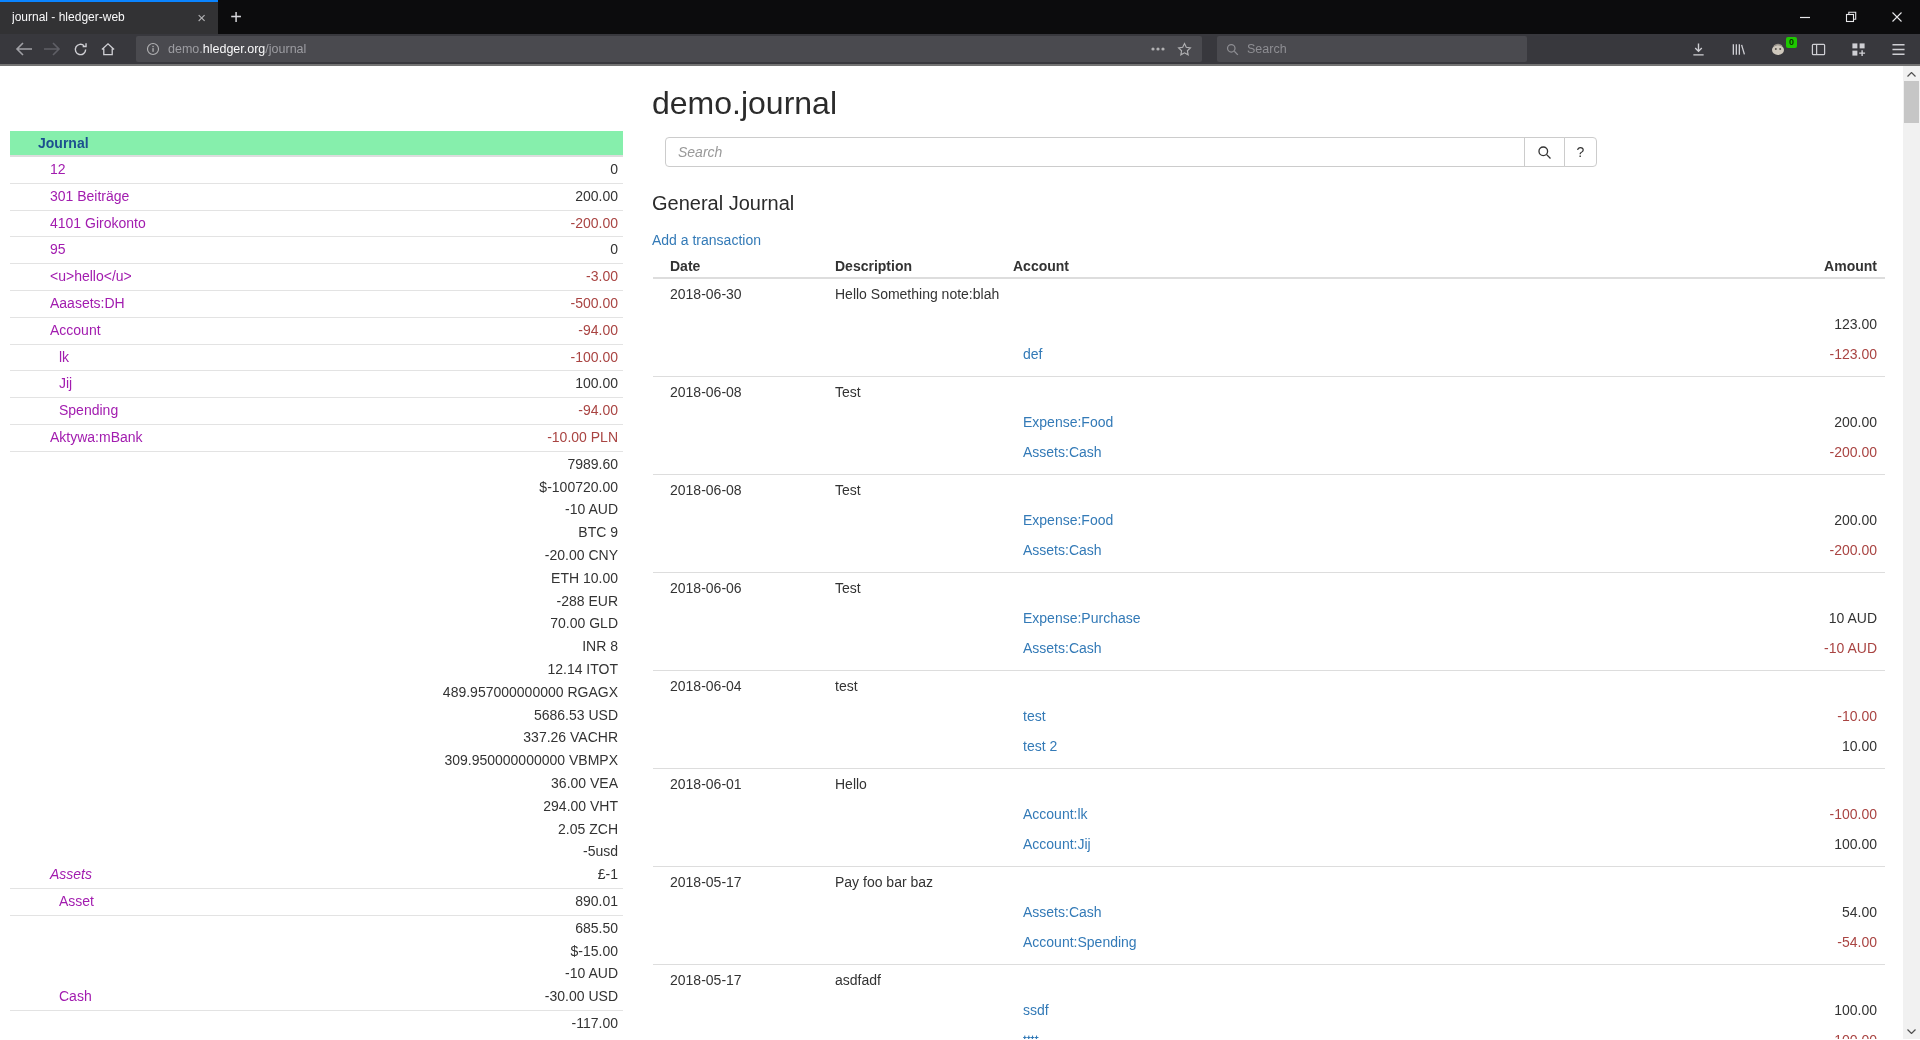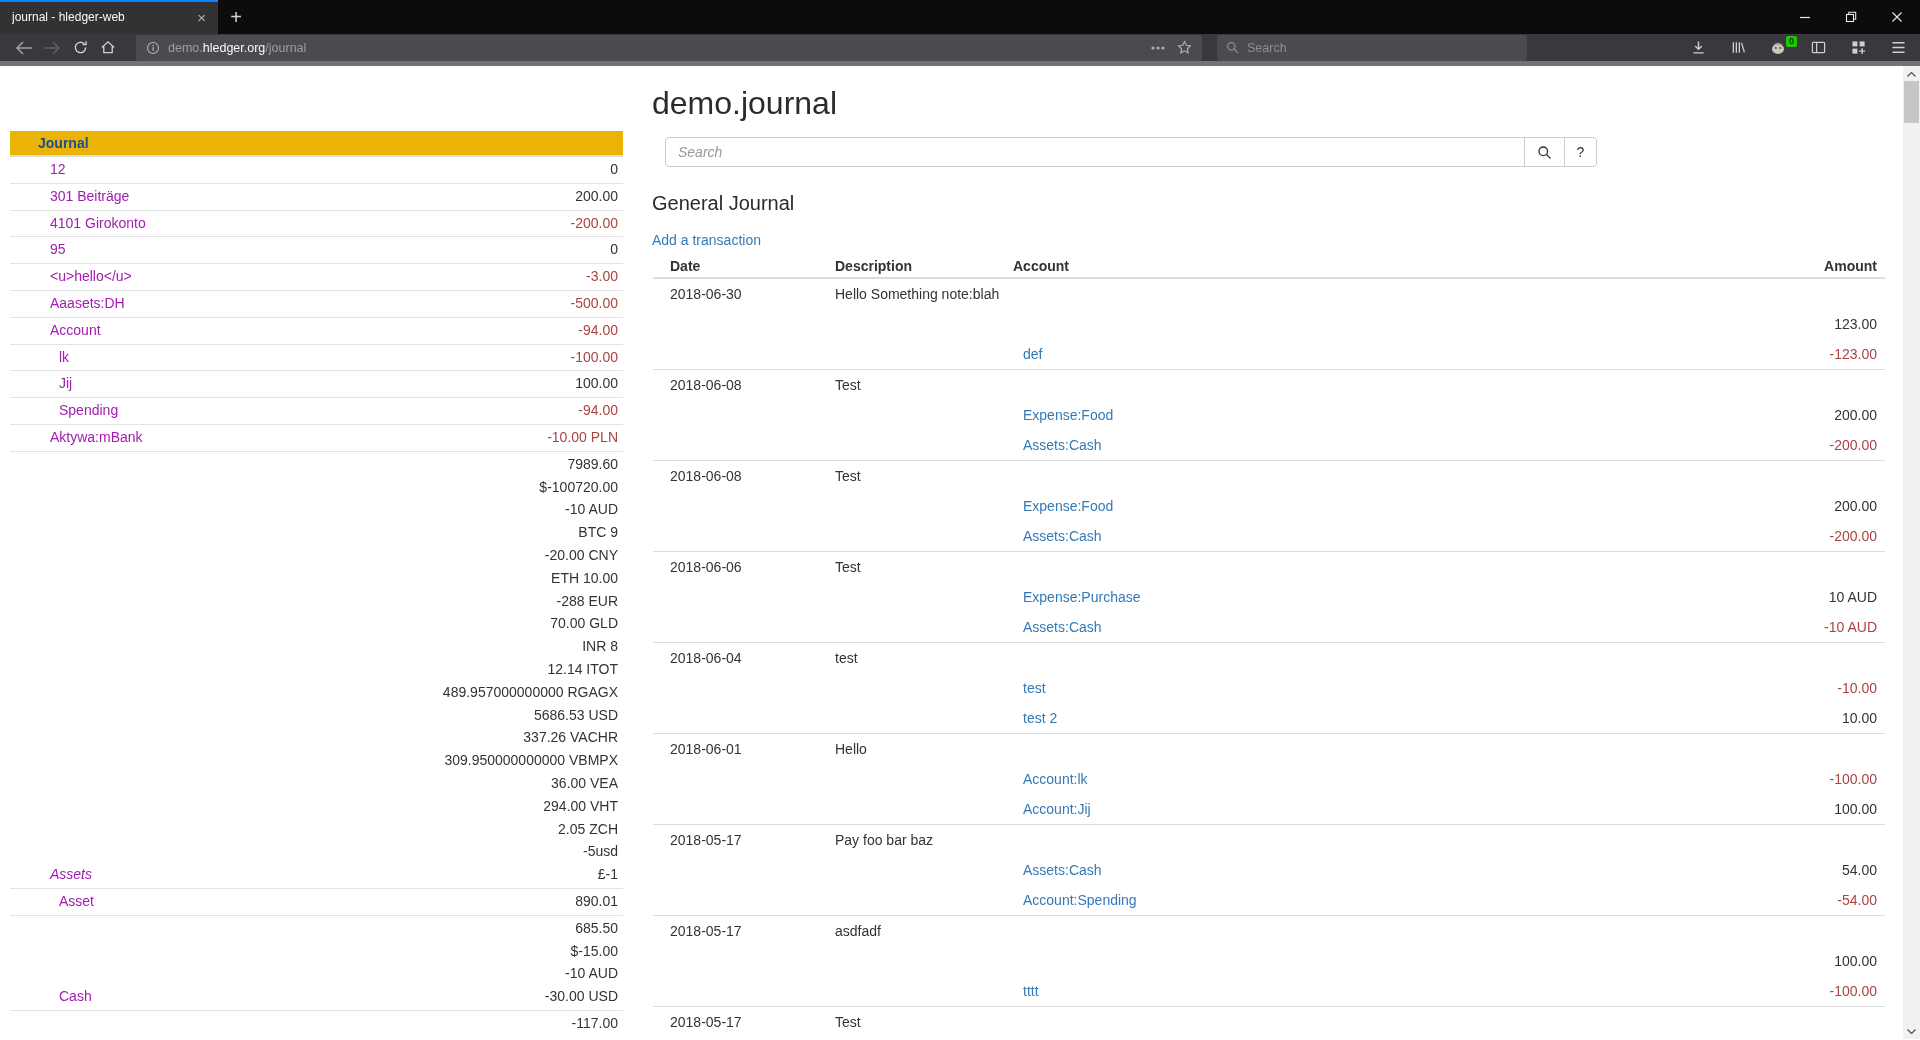--- a/index.html
+++ b/index.html
@@ -18,21 +18,21 @@
   .tab{width:218px;background:#323234;position:relative;display:flex;align-items:center;
        padding:0 10px 0 12px;font-size:12px;color:#f9f9fa;cursor:default;}
   .tab::before{content:"";position:absolute;top:0;left:0;right:0;height:2px;background:var(--tab-accent);}
   .tab-title{flex:1;white-space:nowrap;overflow:hidden;}
   .tab-close{color:#b1b1b3;font-size:15px;line-height:15px;padding:0 2px;}
   .newtab{width:36px;display:flex;align-items:center;justify-content:center;color:#d7d7db;font-size:20px;}
   .win-controls{margin-left:auto;display:flex;align-items:stretch;}
   .win-btn{width:46px;display:flex;align-items:center;justify-content:center;color:#e8e8ea;}
 
   .navbar{height:32px;background:#38383d;display:flex;align-items:center;padding:0 8px 0 10px;
-          border-bottom:5px solid #737373;}
+          border-bottom:2px solid #737373;}
   .nav-icon{width:28px;display:flex;align-items:center;justify-content:center;flex:none;}
   .ic-back{color:#a0a0a5;}
   .ic-fwd{color:#5f5f66;}
   .ic-lit{color:#cfcfd4;}
   .urlbar{margin-left:14px;width:1066px;height:26px;background:#4a4a4f;border-radius:2px;
           display:flex;align-items:center;padding:0 10px;font-size:12.5px;color:#9d9da2;flex:none;}
   .url-info{color:#b1b1b3;margin-right:8px;}
   .url-domain{color:#f9f9fa;}
   .urlbar .spacer{flex:1;}
   .url-action{color:#b1b1b3;margin-left:12px;}
@@ -42,21 +42,21 @@
   .nav-right{margin-left:auto;display:flex;align-items:center;}
   .nav-right .nav-icon{margin-left:12px;color:#cfcfd4;position:relative;}
   .ext-badge{position:absolute;top:-4px;right:-5px;background:#1ec800;color:#053000;
              font-size:9px;font-weight:bold;line-height:11px;padding:0 3px;border-radius:2px;}
 
   
   .content{position:relative;height:973px;background:#fff;display:flex;overflow:hidden;}
 
   .sidebar{width:625px;flex:none;}
   .sb-table{margin:65px 0 0 10px;width:613px;font-size:14px;}
-  .sb-header{background:#eab308;border-bottom:2px solid #ddd;height:26px;display:flex;
+  .sb-header{background:#86efac;border-bottom:2px solid #ddd;height:26px;display:flex;
              align-items:center;padding-left:28px;}
   .sb-header a{color:var(--sidebar-active);font-weight:bold;text-decoration:none;}
   .sb-row{display:flex;align-items:flex-end;padding:1px 0 2px;border-top:1px solid #e3e3e3;}
   .sb-row:first-child{border-top:none;}
   .sb-name{flex:1;color:#a21caf;text-decoration:none;line-height:22.8px;white-space:nowrap;}
   .sb-vals{text-align:right;padding-right:5px;line-height:22.8px;white-space:nowrap;}
   .neg{color:var(--negative);}
 
   .main{margin-left:26px;width:1240px;padding-top:18px;}
   .page-title{font-size:32px;line-height:38px;font-weight:normal;color:#2b2b2b;margin-left:1px;white-space:nowrap;}
@@ -74,21 +74,21 @@
             color:var(--link);text-decoration:none;}
   .journal-table{margin:6px 0 0 2px;width:1232px;font-size:14px;}
   .jrow{display:grid;grid-template-columns:182px 178px 682px 190px;align-items:center;height:30px;white-space:nowrap;}
   .jhead{height:24px;font-weight:bold;border-bottom:2px solid #ddd;}
   .c-date{grid-column:1;padding-left:17px;}
   .c-desc{grid-column:2;}
   .c-acct{grid-column:3;}
   .c-amt{grid-column:4;text-align:right;padding-right:8px;}
   a.c-acct{color:var(--link);text-decoration:none;padding-left:10px;}
   .jhead .c-acct{padding-left:0;}
-  .txn + .txn{border-top:1px solid #ddd;}
+  .txn + .txn{border-top:1px solid #ddd;margin-top:7px;}
 
   
   .scrollbar{position:absolute;top:0;right:0;bottom:0;width:17px;background:#f1f1f1;}
   .sb-arrow{height:16px;display:flex;align-items:center;justify-content:center;color:#505050;}
   .sb-arrow.down{position:absolute;bottom:0;left:0;right:0;}
   .sb-thumb{position:absolute;top:15px;left:1px;right:1px;height:42px;background:#c6c6c6;}
 </style>
 </head>
 <body>
 
@@ -499,20 +499,21 @@
   </div>
 </div>
 
   <div class="txn">
     <div class="jrow">
       <span class="c-date">2018-05-17</span>
       <span class="c-desc">asdfadf</span>
     </div>
 
   <div class="jrow">
+    <a href="#" class="c-acct posting">ssdf</a>
     <span class="c-amt">100.00</span>
   </div>
 
   <div class="jrow">
     <a href="#" class="c-acct posting">tttt</a>
     <span class="c-amt neg">-100.00</span>
   </div>
 </div>
 
   <div class="txn">

